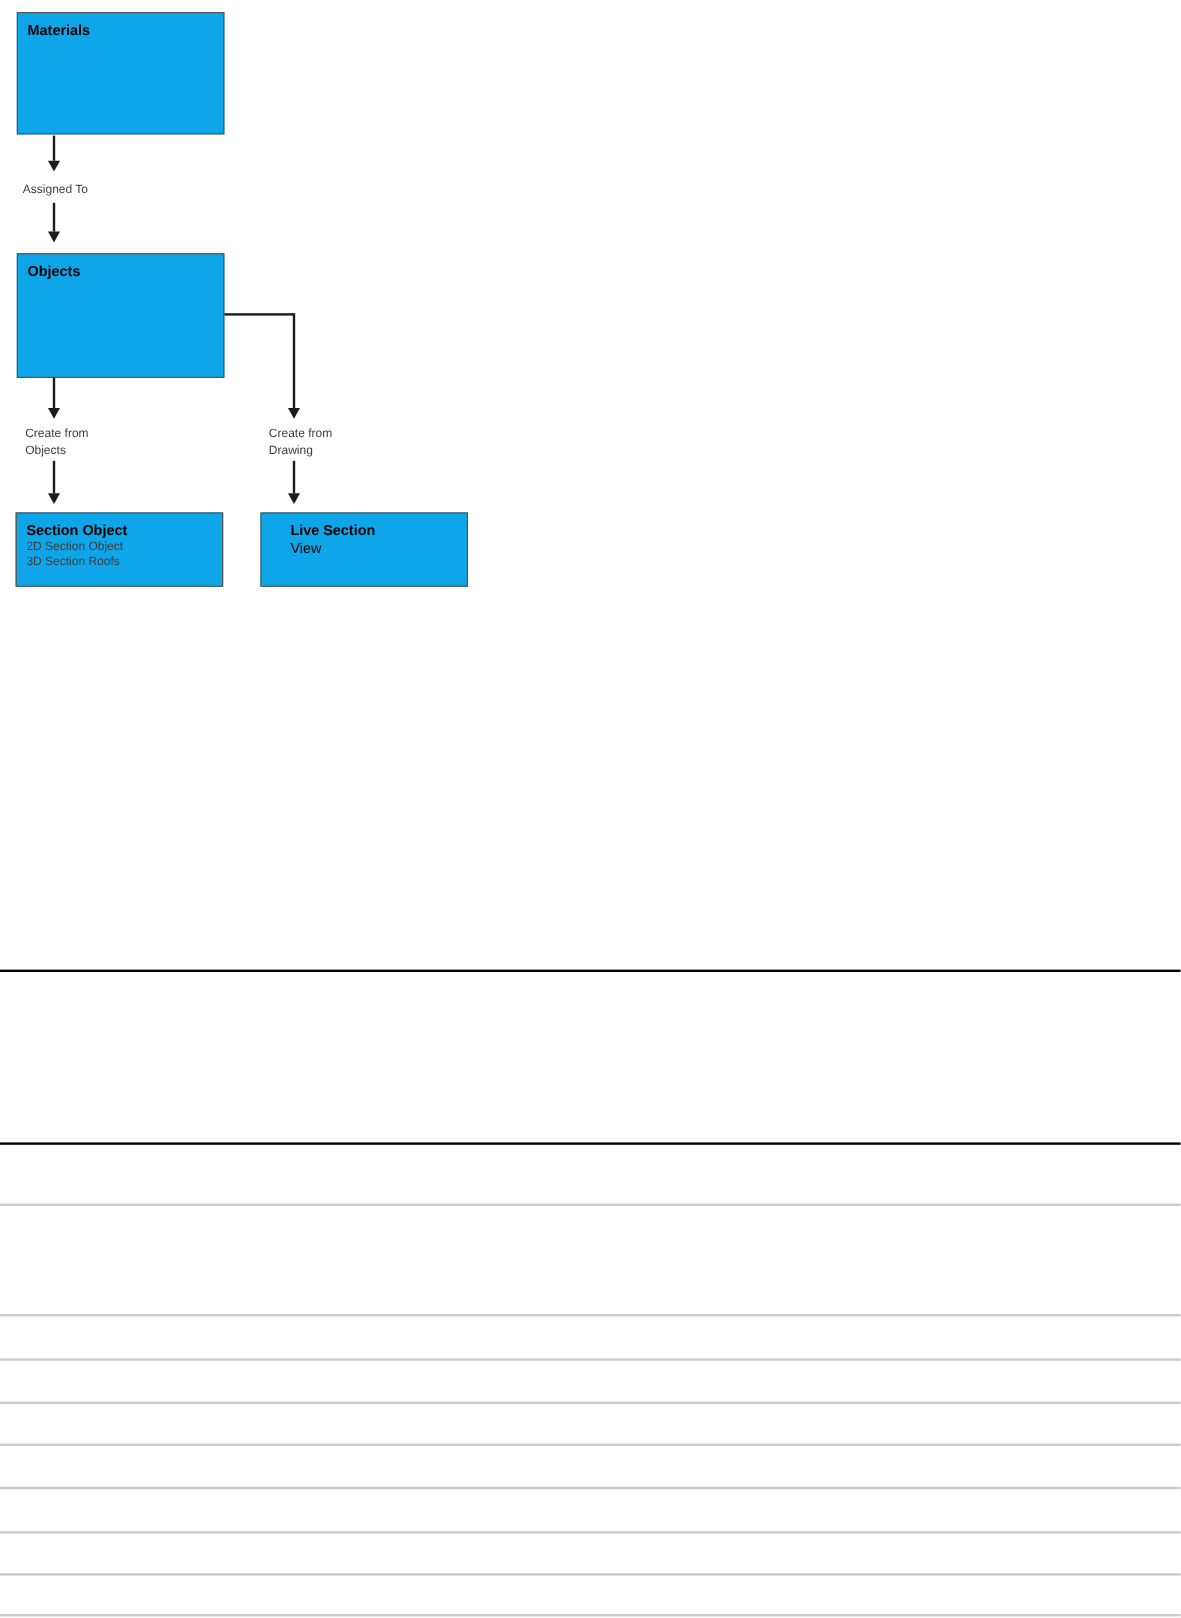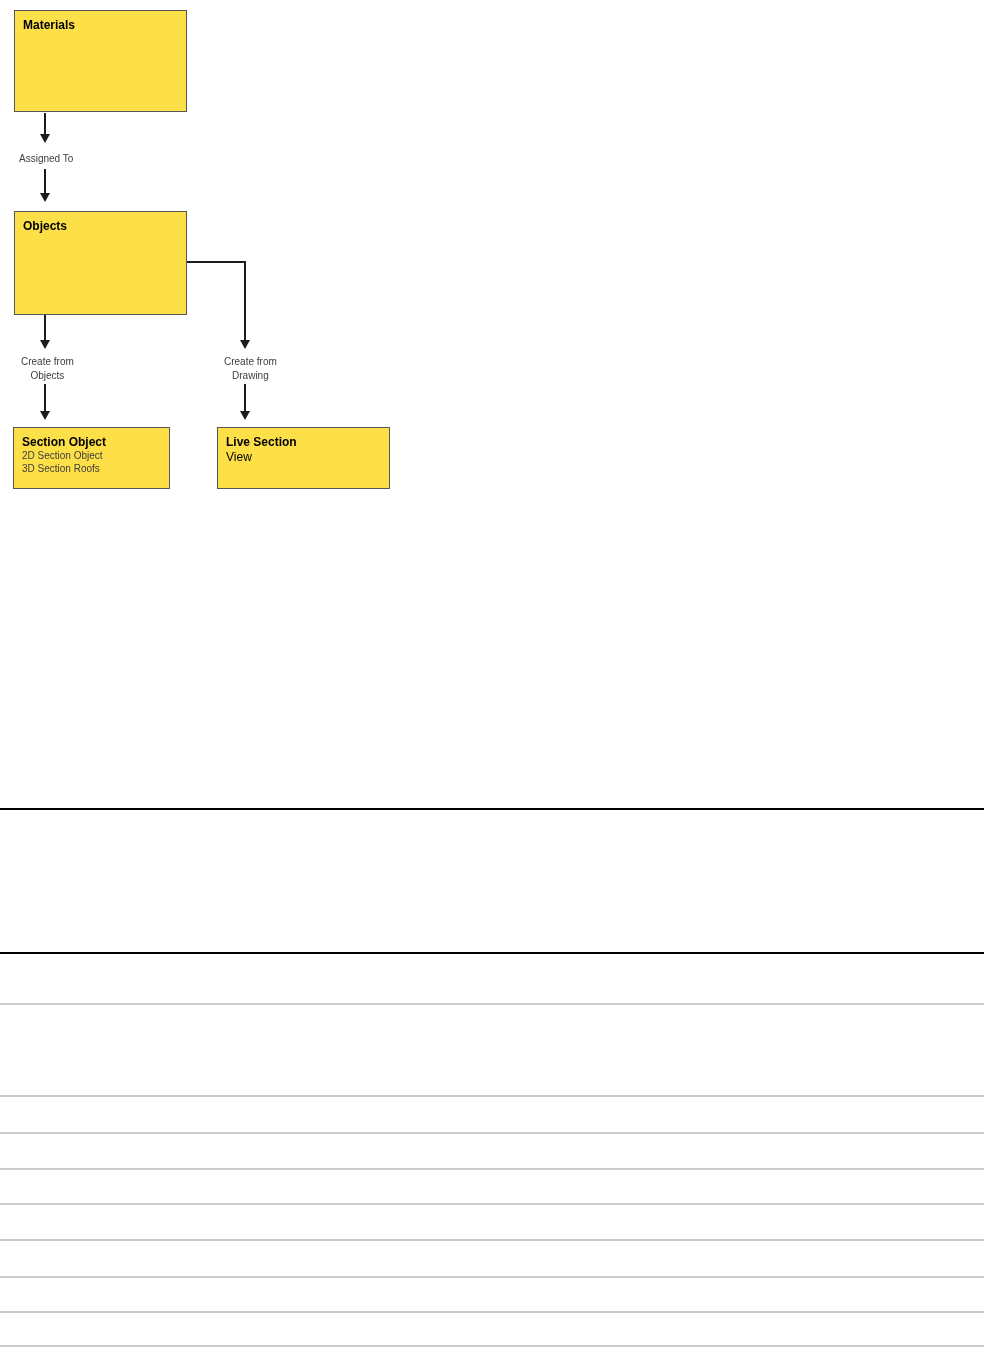--- a/index.html
+++ b/index.html
@@ -12,21 +12,21 @@
     position: relative;
     width: 984px;
     height: 1348px;
     background: #ffffff;
     overflow: hidden;
   }
   
   .box {
     position: absolute;
     border: 1.5px solid #565656;
-    background: #fde047;
+    background: #0ea5e9;
     box-sizing: border-box;
   }
   .box-title {
     font-size: 12px;
     font-weight: bold;
     color: #000000;
     padding: 7px 0 0 8px;
     line-height: 14px;
     white-space: nowrap;
   }
@@ -67,21 +67,20 @@
     border-left: 5px solid transparent;
     border-right: 5px solid transparent;
     border-top: 9px solid #1c1c1c;
   }
   .conn-label {
     position: absolute;
     font-size: 10px;
     color: #3d3d3d;
     line-height: 14px;
     white-space: nowrap;
-    text-align: center;
   }
   
   .rule-heavy {
     position: absolute;
     left: 0;
     width: 984px;
     height: 2px;
     background: #000000;
   }
   .rule-light {
@@ -131,29 +130,29 @@
     <div class="ahead" style="left:240px; top:340px;"></div>
 
     <div class="conn-label" style="left:224px; top:355px;">
       <div>Create from</div>
       <div>Drawing</div>
     </div>
 
     <div class="vline" style="left:244px; top:384px; height:27px;"></div>
     <div class="ahead" style="left:240px; top:411px;"></div>
 
-    <div class="box" style="left:13px; top:427px; width:157px; height:62px;">
+    <div class="box" style="left:13px; top:427px; width:173px; height:62px;">
       <div class="box-title">Section Object</div>
       <div class="box-items tight">
         <div class="box-item">2D Section Object</div>
         <div class="box-item">3D Section Roofs</div>
       </div>
     </div>
 
-    <div class="box" style="left:217px; top:427px; width:173px; height:62px;">
+    <div class="box" style="left:217px; top:427px; width:173px; height:62px;padding-left:16px;">
       <div class="box-title" style="line-height:15px;">Live Section</div>
       <div class="box-title-line2">View</div>
     </div>
 
   </div>
 
   <div>
     <div class="rule-heavy" style="top:808px;"></div>
     <div class="rule-heavy" style="top:952px;"></div>
 

